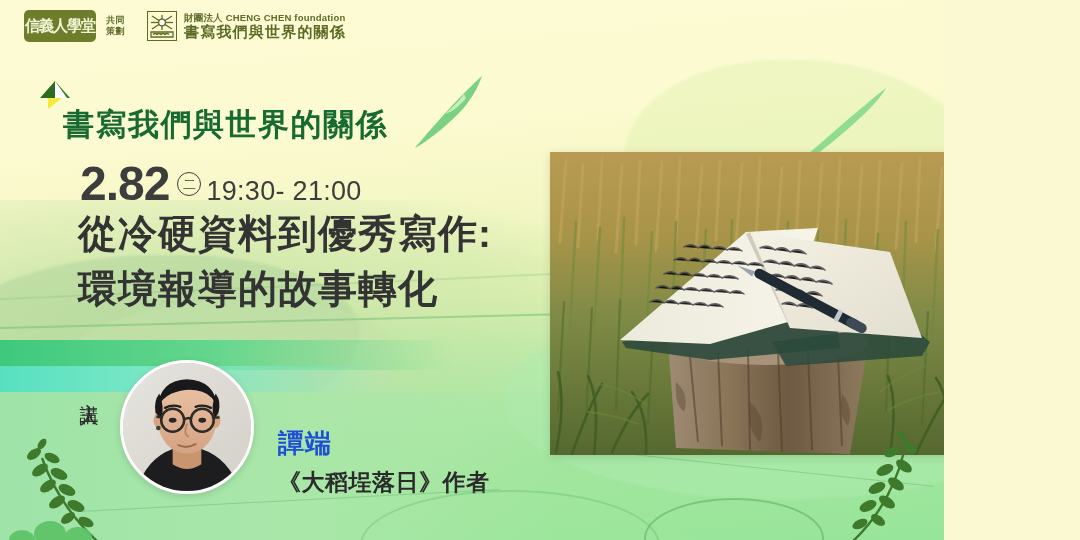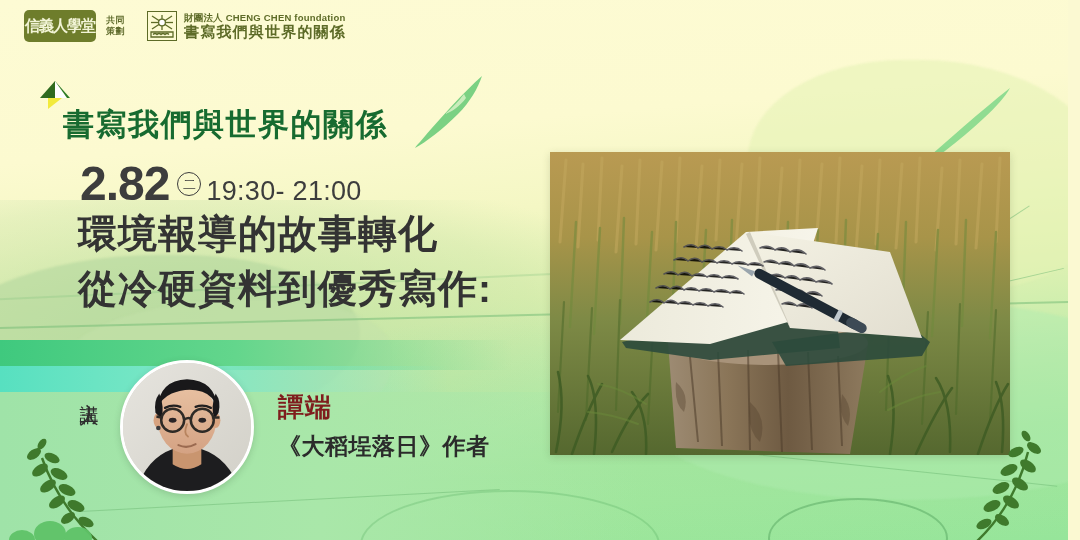--- a/index.html
+++ b/index.html
@@ -4,21 +4,21 @@
 <style>
   * { margin:0; padding:0; box-sizing:border-box; }
   html,body { width:1080px; height:540px; overflow:hidden; }
   body {
     font-family:"Liberation Sans","DejaVu Sans",sans-serif;
     background:#fbf9d2;
     position:relative;
   }
   #poster {
     position:absolute; inset:0;
-    width:1068px; height:540px;
+    width:944px; height:540px;
     overflow:hidden;
     text-decoration:underline;
   }
 
   
   .bg-base {
     position:absolute; inset:0;
     background:linear-gradient(175deg,
       #fdfbd4 0%, #fcfad0 26%, #f4f7c4 40%,
       #e2f2b4 54%, #c4ecaa 68%, #a8e89d 82%, #96e59a 100%);
@@ -200,22 +200,22 @@
     border:3px solid #ffffff;
     overflow:hidden;
     box-shadow:0 2px 7px rgba(40,70,40,.2);
     background:#d9d6cf;
   }
   .avatar svg { width:100%; height:100%; display:block; }
   .speaker-info {
     position:absolute; left:278px; top:391px;
   }
   .speaker-name {
-    font-size:26px; font-weight:700; color:#7f1d1d;
-    letter-spacing:1px; line-height:1.25;
+    font-size:26px; font-weight:700; color:#1d4ed8;
+    letter-spacing:1px; line-height:1.25;margin-top:36px;
   }
   .speaker-book {
     font-size:23px; font-weight:700; color:#2b2b2b;
     letter-spacing:.5px; line-height:1.3; margin-top:8px;
   }
 
   
   .sprig { position:absolute; pointer-events:none; }
   .sprig-left  { left:2px;  bottom:-4px; width:118px; height:120px; }
   .sprig-right { right:-6px; bottom:-6px; width:110px; height:120px; }
@@ -311,22 +311,22 @@
   </div>
   <div class="lecture-title">書寫我們與世界的關係</div>
 
   <div class="date-row">
     <div class="date-big">2.82</div>
     <div class="weekday">二</div>
     <div class="time-text">19:30- 21:00</div>
   </div>
 
   <div class="main-title">
+    <div>從冷硬資料到優秀寫作:</div>
     <div>環境報導的故事轉化</div>
-    <div>從冷硬資料到優秀寫作:</div>
   </div>
 
   <div class="photo-frame">
     <svg viewBox="0 0 460 303" preserveAspectRatio="xMidYMid slice">
       <defs>
         <linearGradient id="fieldg" x1="0" y1="0" x2="0" y2="1">
           <stop offset="0%" stop-color="#b99a52"></stop>
           <stop offset="28%" stop-color="#a89449"></stop>
           <stop offset="55%" stop-color="#7e8a46"></stop>
           <stop offset="100%" stop-color="#55682f"></stop>

